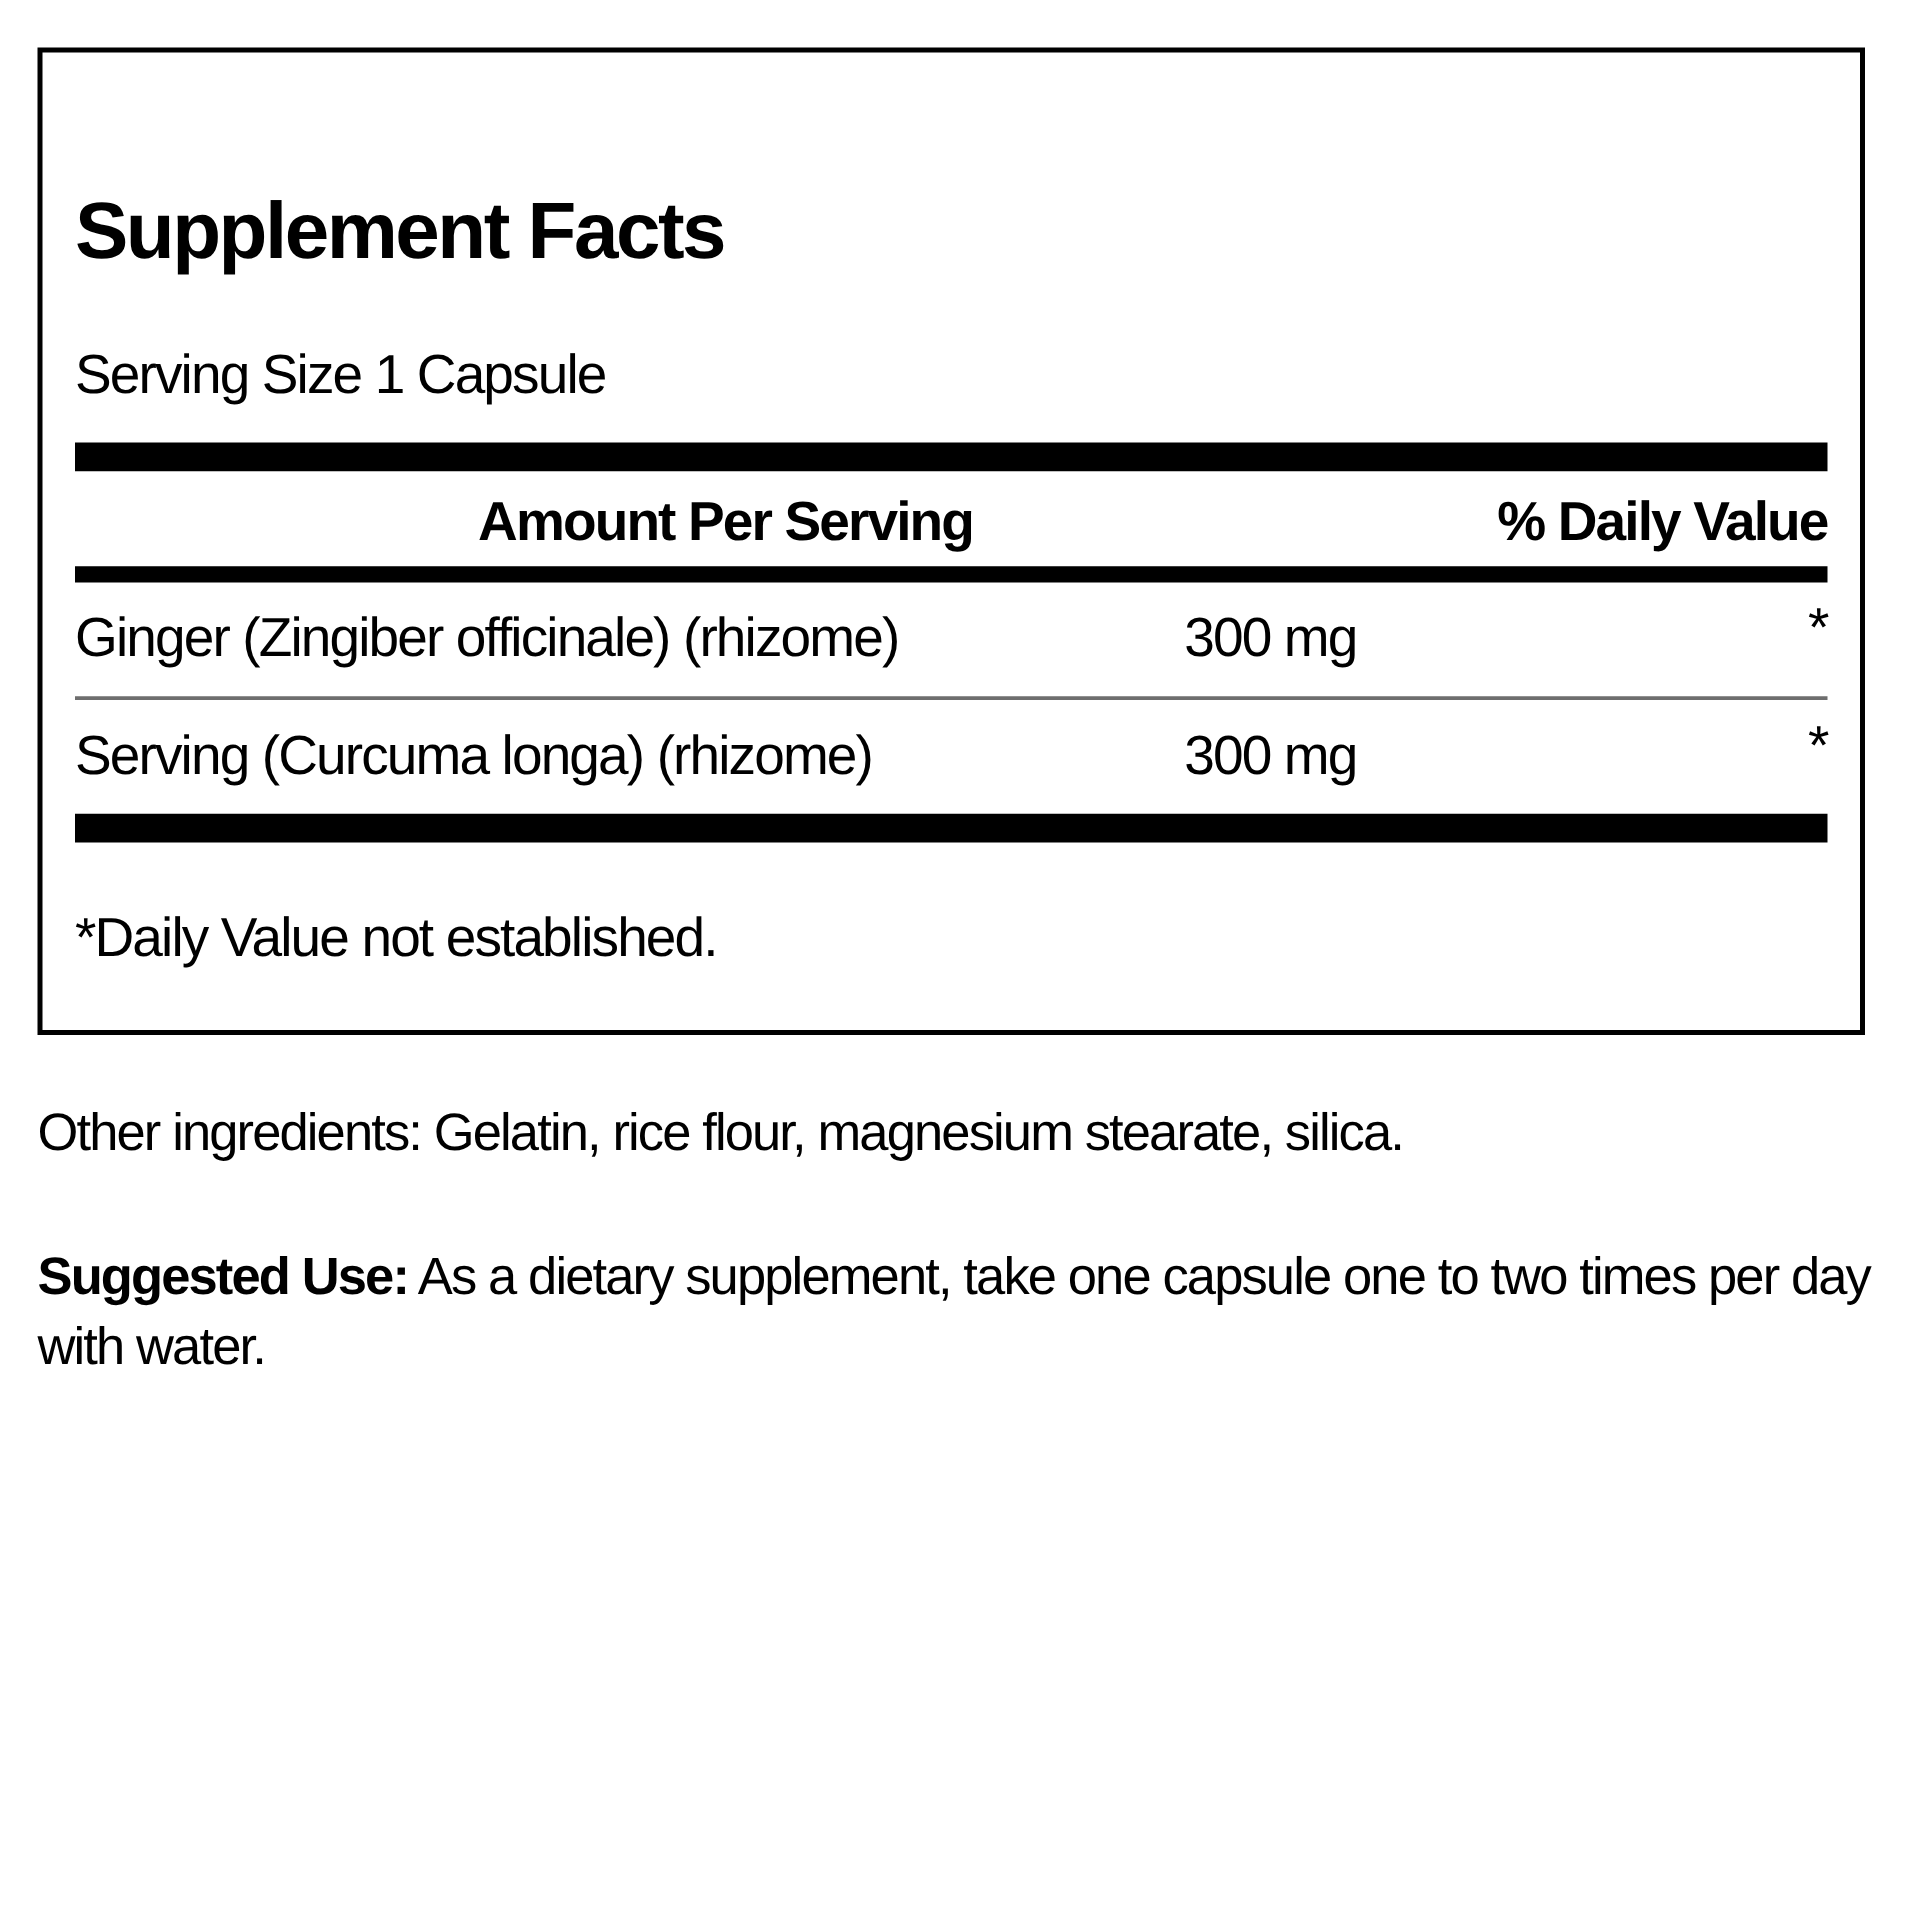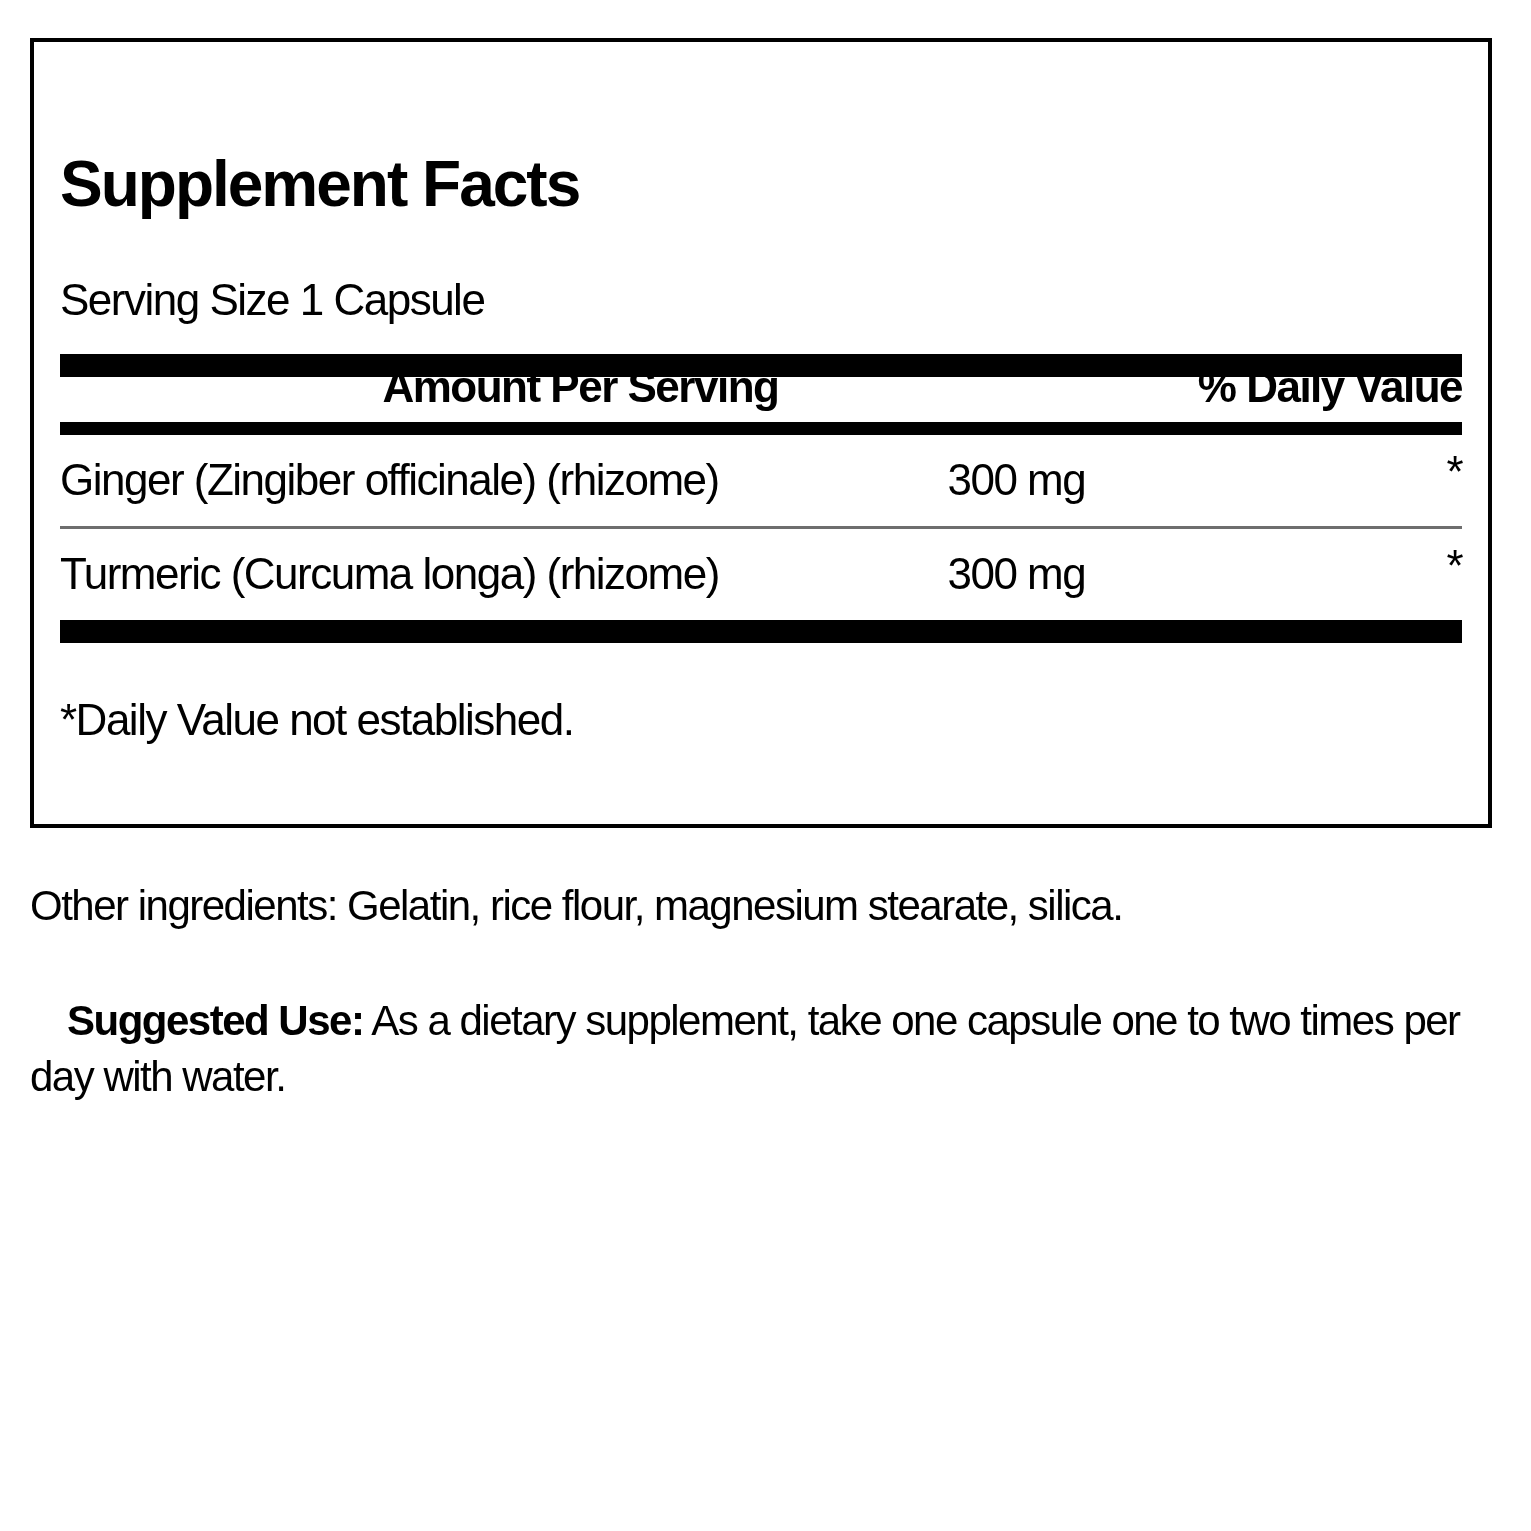--- a/index.html
+++ b/index.html
@@ -41,21 +41,21 @@
     height: 23px;
     background: #000000;
   }
   .bar-top { margin-top: 28px; }
   .bar-mid {
     height: 13px;
     background: #000000;
   }
   .header-row {
     position: relative;
-    height: 45px;
+    height: 76px;
     font-size: 44px;
     font-weight: 700;
     letter-spacing: -1.5px;
   }
   .hdr-amount { position: absolute; left: 23%; bottom: 10px; white-space: nowrap; }
   .hdr-dv { position: absolute; right: 0; bottom: 10px; white-space: nowrap; text-align: center; }
   .ing-row {
     position: relative;
     height: 91px;
     font-size: 44px;
@@ -76,21 +76,21 @@
 
   
   .para {
     position: absolute;
     left: 30px;
     width: 1468px;
     font-size: 42px;
     line-height: 56px;
     letter-spacing: -1.5px;
   }
-  .para b { font-weight: 700; margin-left: 37px; }
+  .para b { font-weight: 700; }
   .p-other    { top: 878px; }
   .p-use      { top: 993px; }
   .p-warning  { top: 1168px; }
   .p-storage  { top: 1393px; }
 </style>
 </head>
 <body>
 
 <div class="page">
 
@@ -109,21 +109,21 @@
 
     <div class="ing-row">
       <span class="c-name">Ginger (Zingiber officinale) (rhizome)</span>
       <span class="c-amt">300 mg</span>
       <span class="c-dv">*</span>
     </div>
 
     <div class="row-divider"></div>
 
     <div class="ing-row">
-      <span class="c-name">Turmeric (Curcuma longa) (rhizome)</span>
+      <span class="c-name">Serving (Curcuma longa) (rhizome)</span>
       <span class="c-amt">300 mg</span>
       <span class="c-dv">*</span>
     </div>
 
     <div class="bar-thick"></div>
 
     <div class="footnote">*Daily Value not established.</div>
   </div>
 
   <p class="para p-other">

